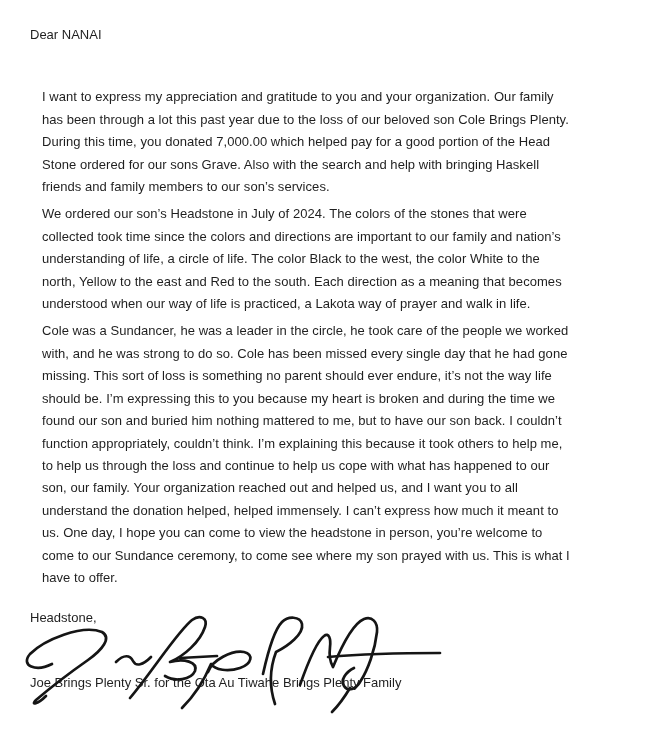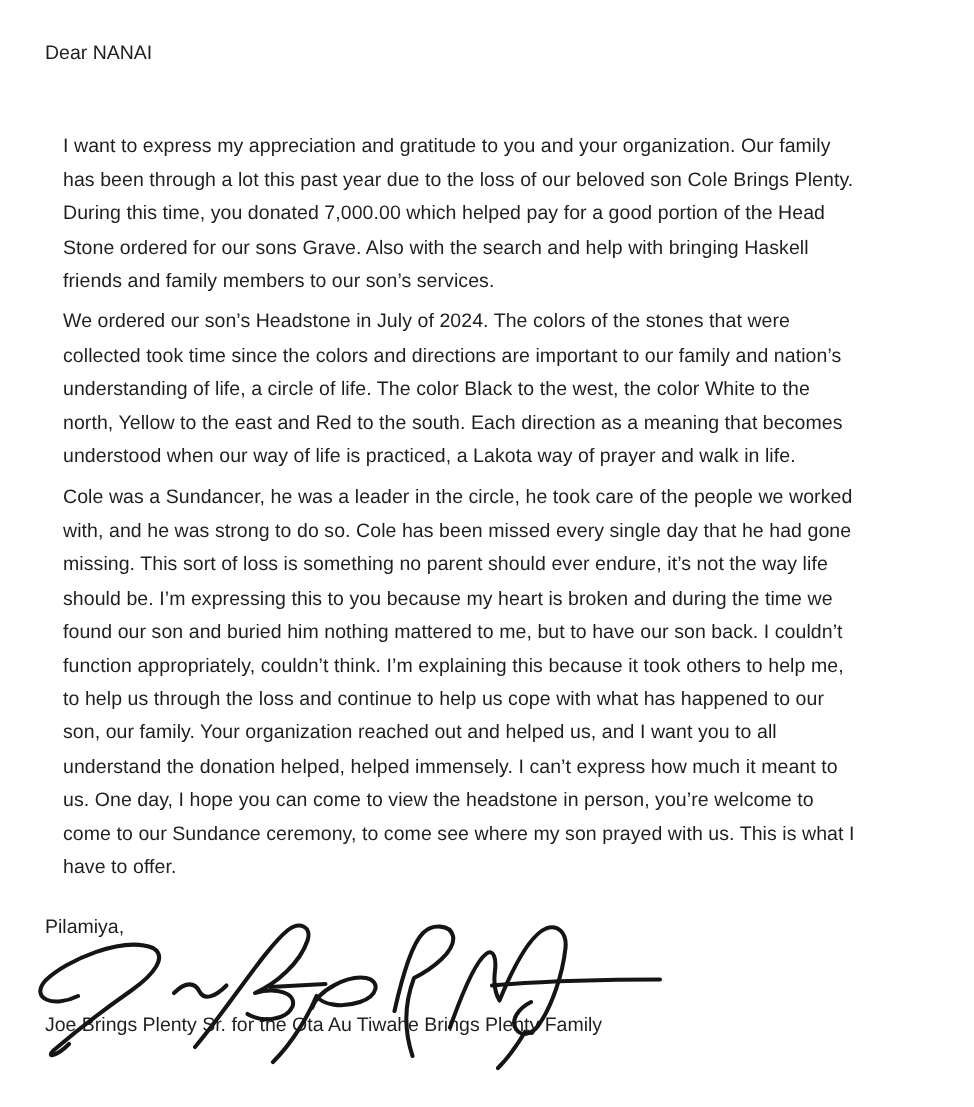--- a/index.html
+++ b/index.html
@@ -88,21 +88,21 @@
 should be. I’m expressing this to you because my heart is broken and during the time we
 found our son and buried him nothing mattered to me, but to have our son back. I couldn’t
 function appropriately, couldn’t think. I’m explaining this because it took others to help me,
 to help us through the loss and continue to help us cope with what has happened to our
 son, our family. Your organization reached out and helped us, and I want you to all
 understand the donation helped, helped immensely. I can’t express how much it meant to
 us. One day, I hope you can come to view the headstone in person, you’re welcome to
 come to our Sundance ceremony, to come see where my son prayed with us. This is what I
 have to offer.</p>
 
-  <p class="closing">Pilamiya,</p>
+  <p class="closing">Headstone,</p>
 
   <p class="signature-name">Joe Brings Plenty Sr. for the Ota Au Tiwahe Brings Plenty Family</p>
 
   <svg class="signature-svg" viewBox="0 0 430 105" xmlns="http://www.w3.org/2000/svg" aria-hidden="true">
 
     <path d="M 40 52 C 24 60, 8 54, 18 42 C 32 28, 70 12, 90 20 C 100 26, 90 38, 76 48 C 56 62, 38 76, 24 88 C 18 94, 26 92, 34 84"></path>
 
     <path d="M 104 50 C 112 42, 118 43, 121 49 C 124 55, 131 53, 139 45"></path>
 
     <path d="M 118 86 C 140 60, 165 20, 180 8 C 188 2, 196 6, 193 15 C 188 30, 172 44, 158 50 C 172 46, 186 50, 183 59 C 179 68, 163 70, 153 64"></path>

